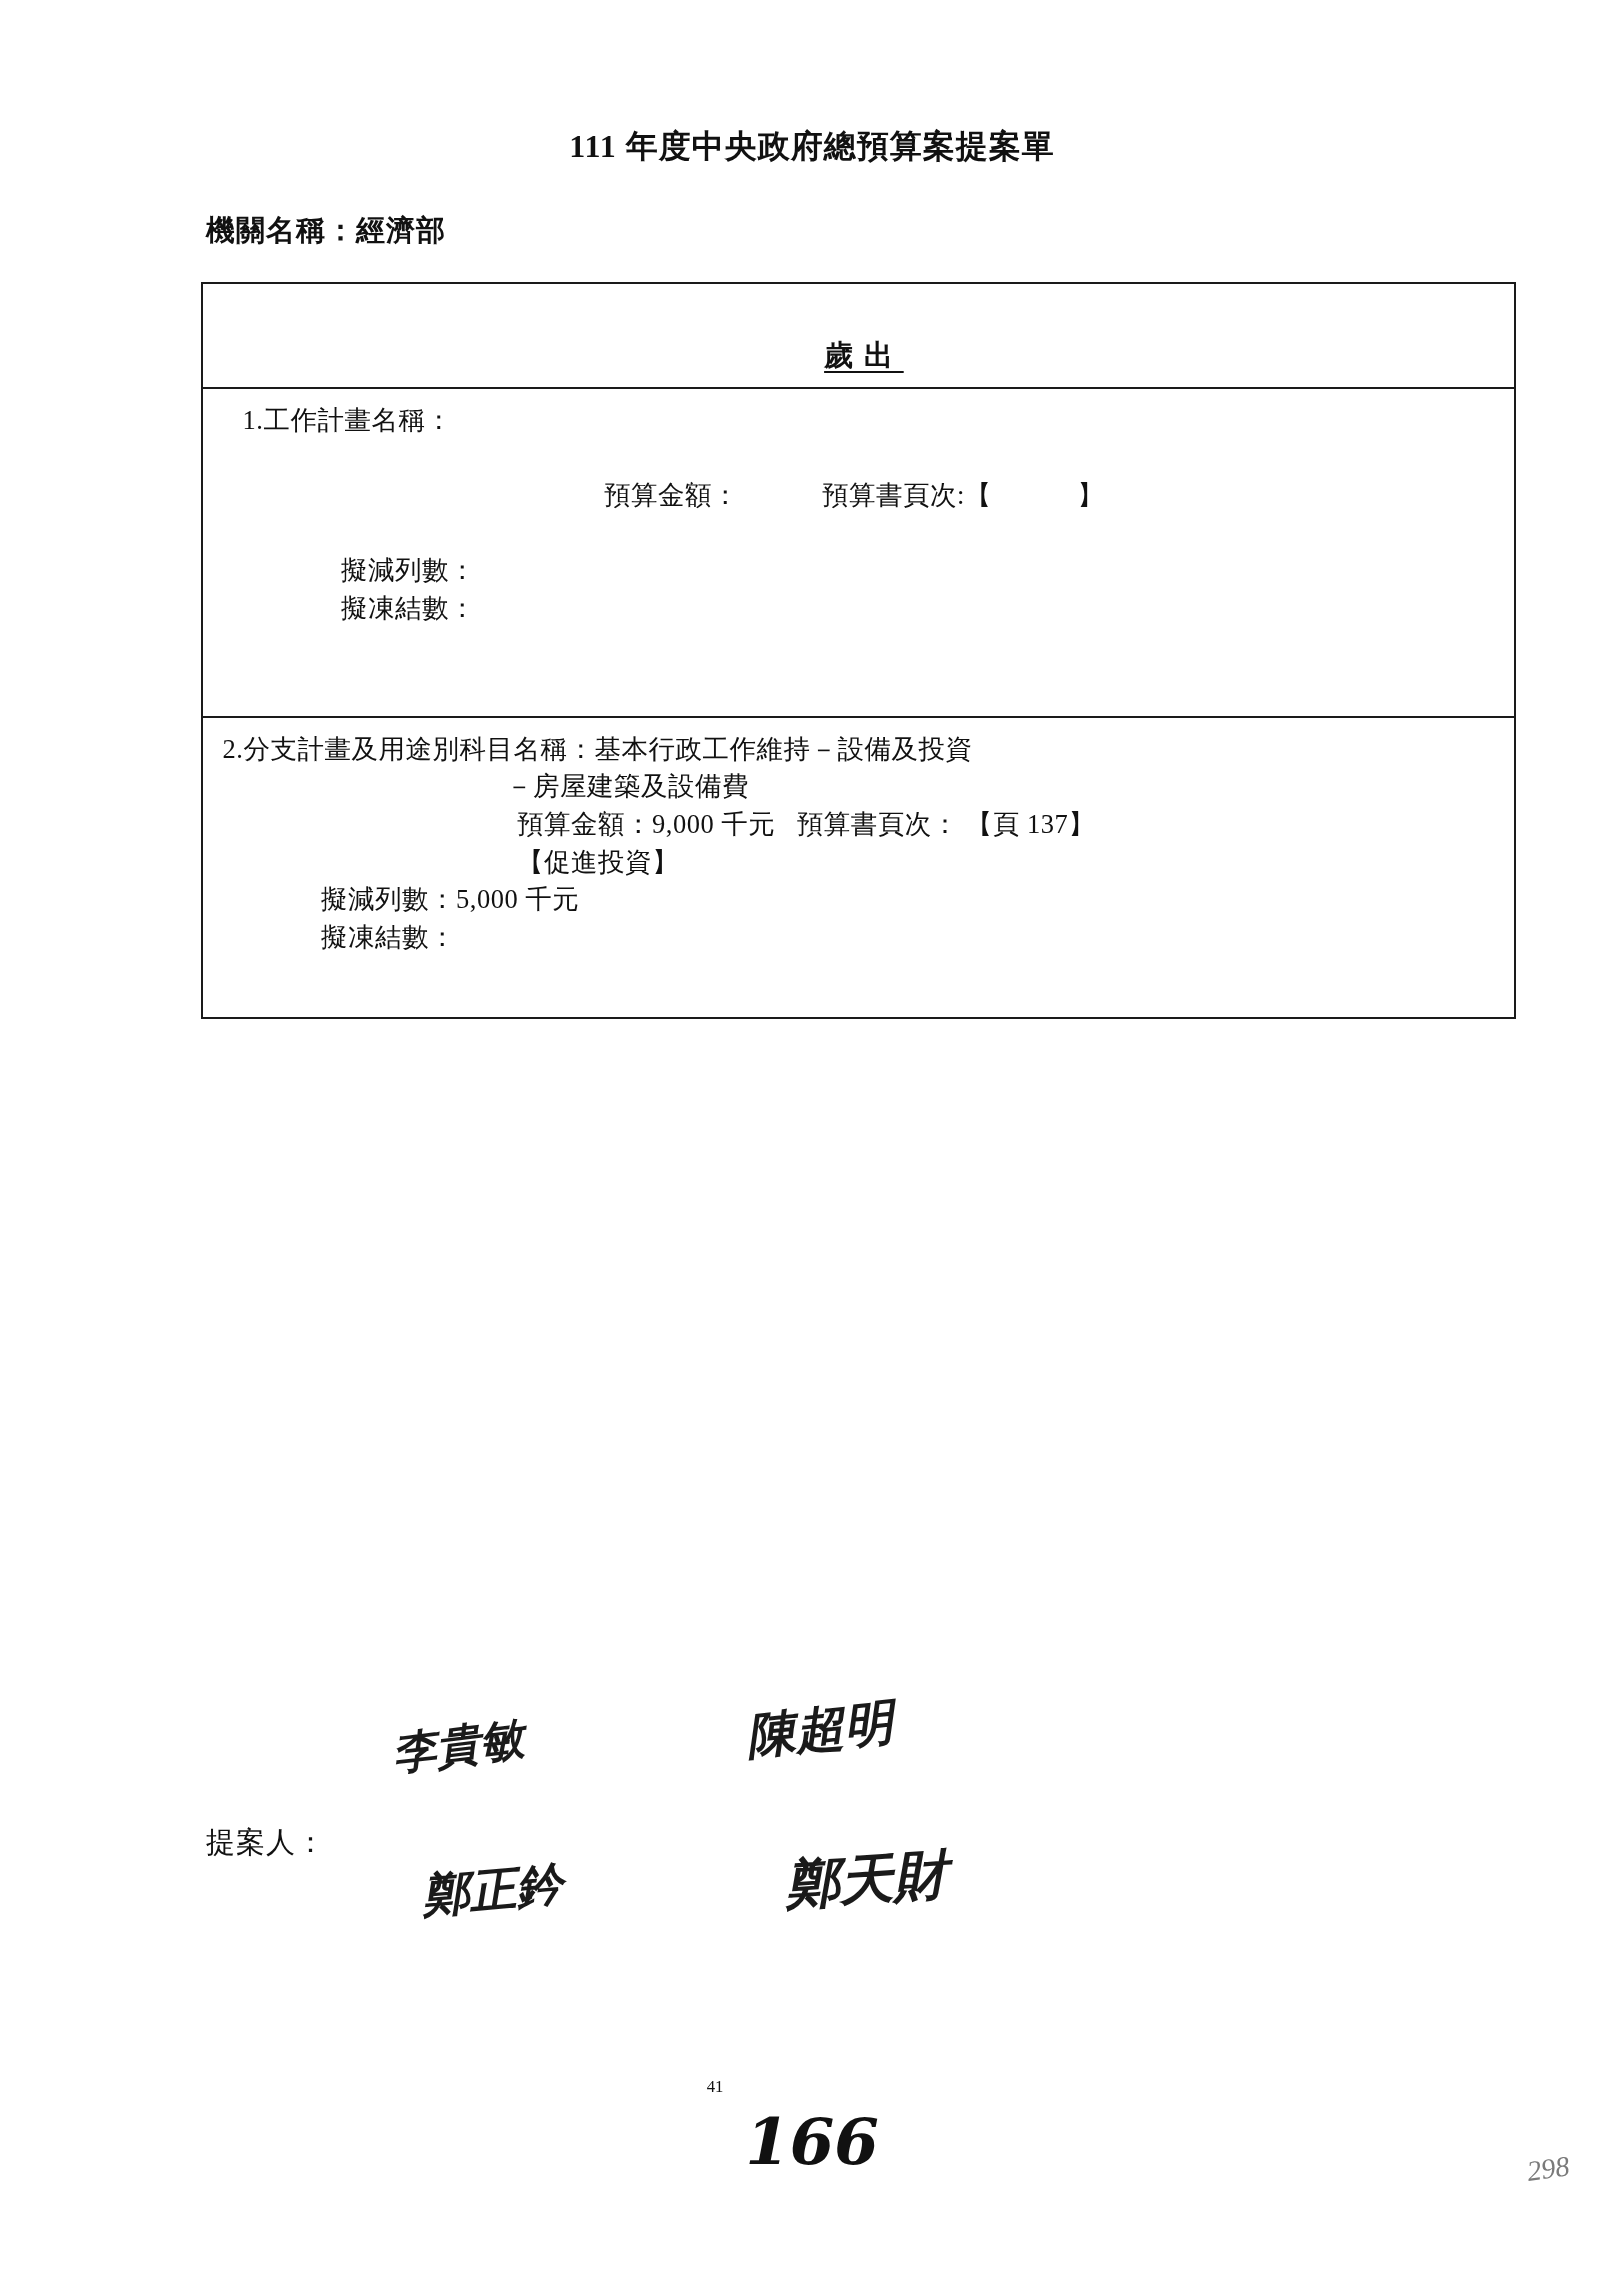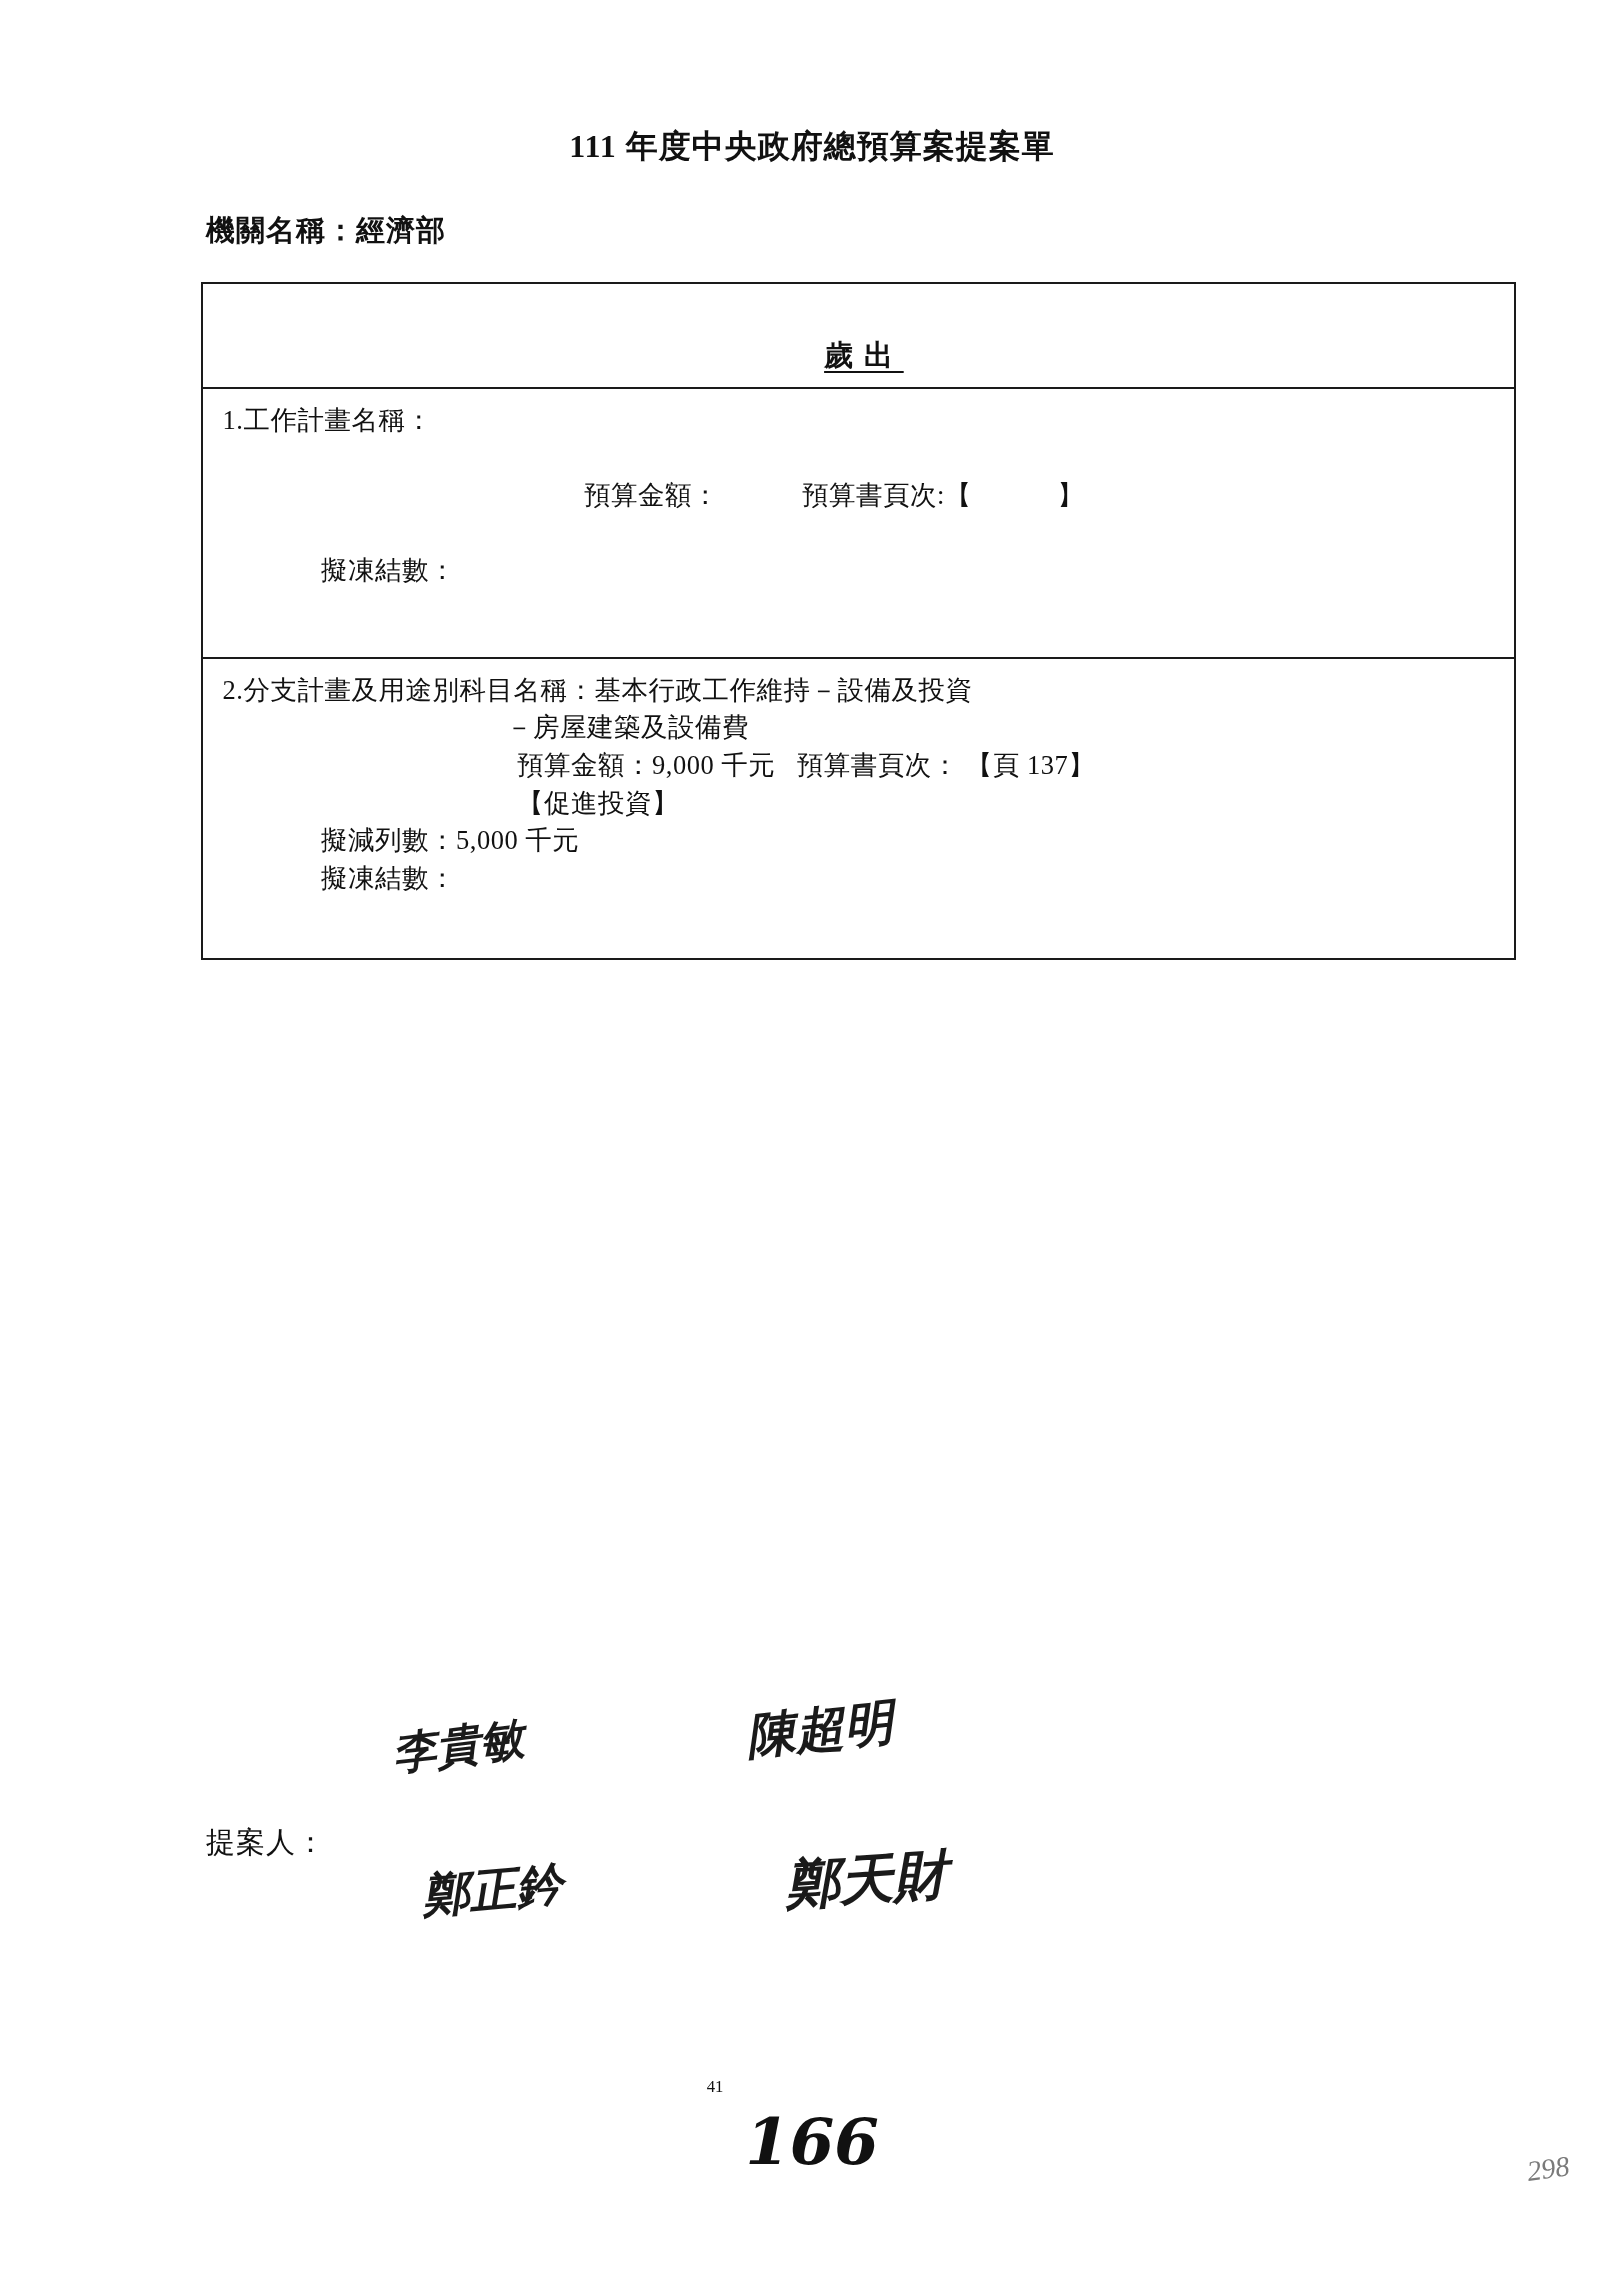--- a/index.html
+++ b/index.html
@@ -91,21 +91,21 @@
     line-height: 1.42;
     white-space: pre;
     letter-spacing: 0.5px;
   }
   .ind-0 { padding-left: 19.6px; }
   .ind-1 { padding-left: 118px; }
   .ind-2 { padding-left: 324px; }
   .ind-3 { padding-left: 314px; }
   .ind-4 { padding-left: 303px; }
 
-  .row-sec1 { height: 270px; }
+  .row-sec1 { height: 329px; padding-left: 20px; }
   .row-sec2 { height: 299px; }
   .row-sec3 { height: 701px; }
 
   .explain-head {
     font-size: 26.5px;
     padding-left: 19.6px;
     letter-spacing: 0.5px;
   }
   .explain-body {
     font-size: 25.5px;
@@ -182,20 +182,21 @@
 
     <div class="row row-header">
       <span class="header-text">歲出</span>
     </div>
 
     <div class="row row-sec1 row-block">
       <div class="line ind-0">1.工作計畫名稱：</div>
       <div class="line ind-2" style="position:relative;">
         <span>預算金額：</span><span style="display:inline-block;width:83px;"></span><span>預算書頁次:【            】</span>
       </div>
+      <div class="line ind-1">擬減列數：</div>
       <div class="line ind-1">擬凍結數：</div>
     </div>
 
     <div class="row row-sec2 row-block">
       <div class="line ind-0">2.分支計畫及用途別科目名稱：基本行政工作維持－設備及投資</div>
       <div class="line ind-4">－房屋建築及設備費</div>
       <div class="line ind-3">預算金額：9,000 千元   預算書頁次： 【頁 137】</div>
       <div class="line ind-3">【促進投資】</div>
       <div class="line ind-1">擬減列數：5,000 千元</div>
       <div class="line ind-1">擬凍結數：</div>

